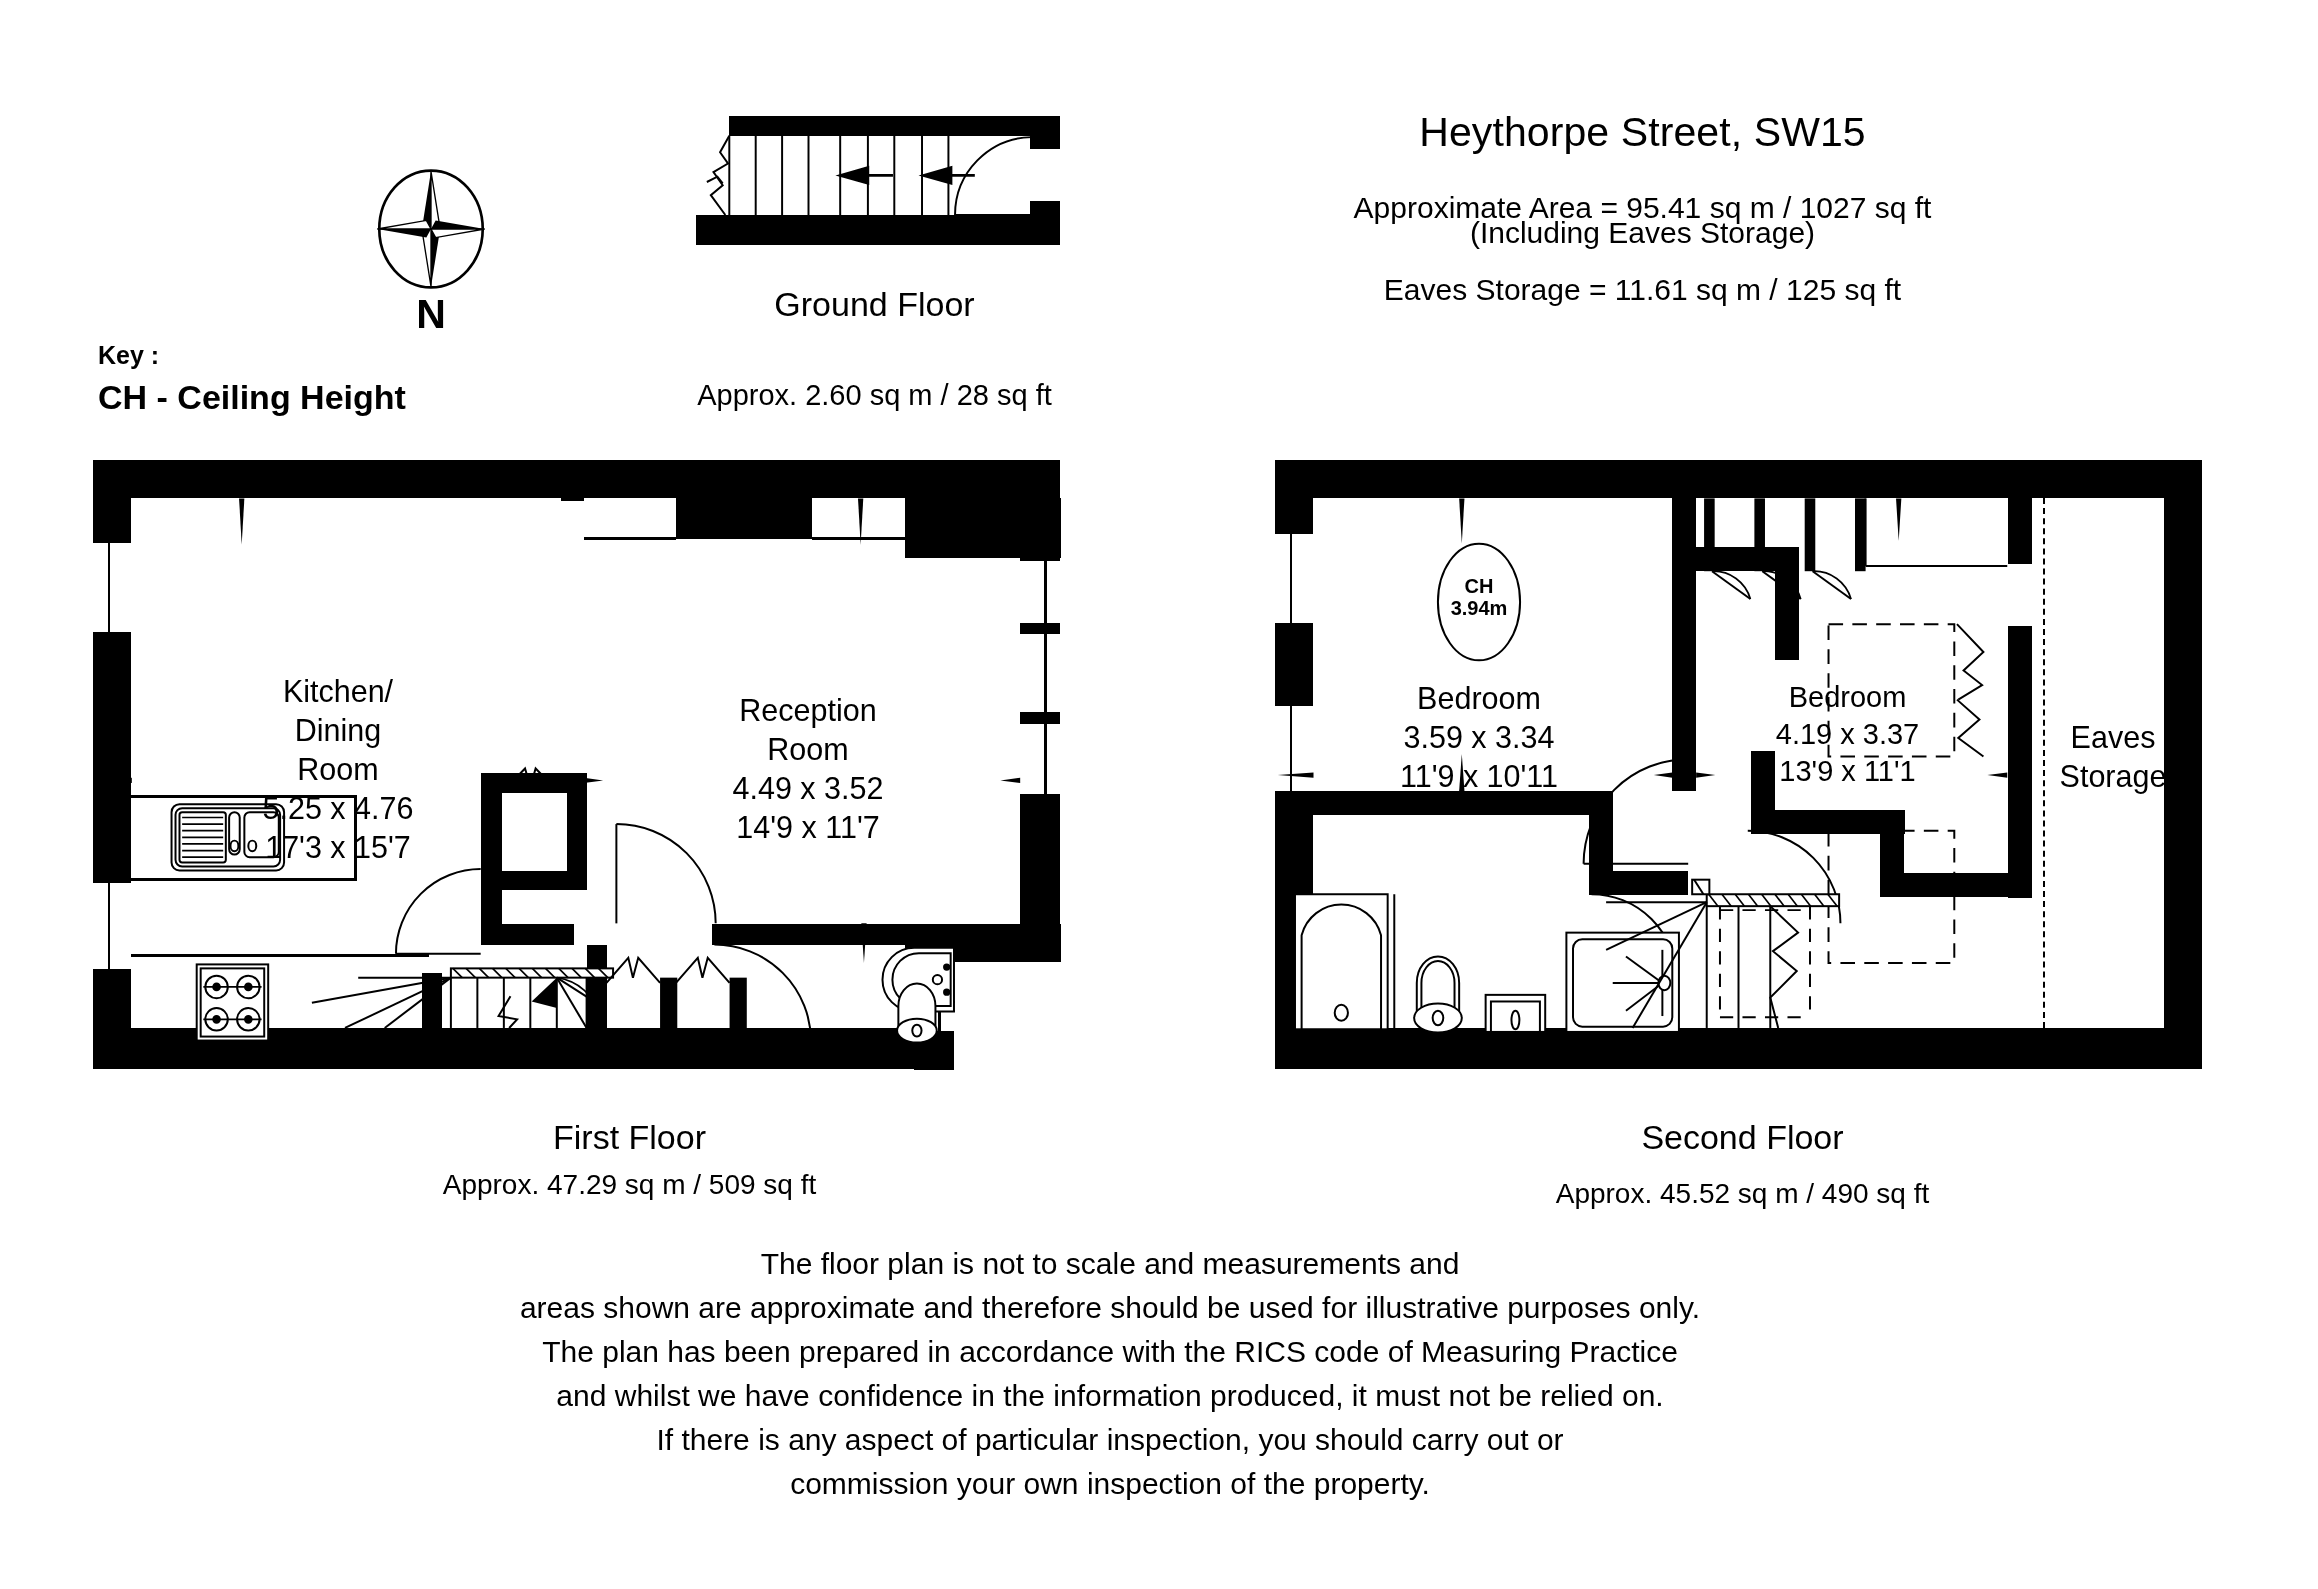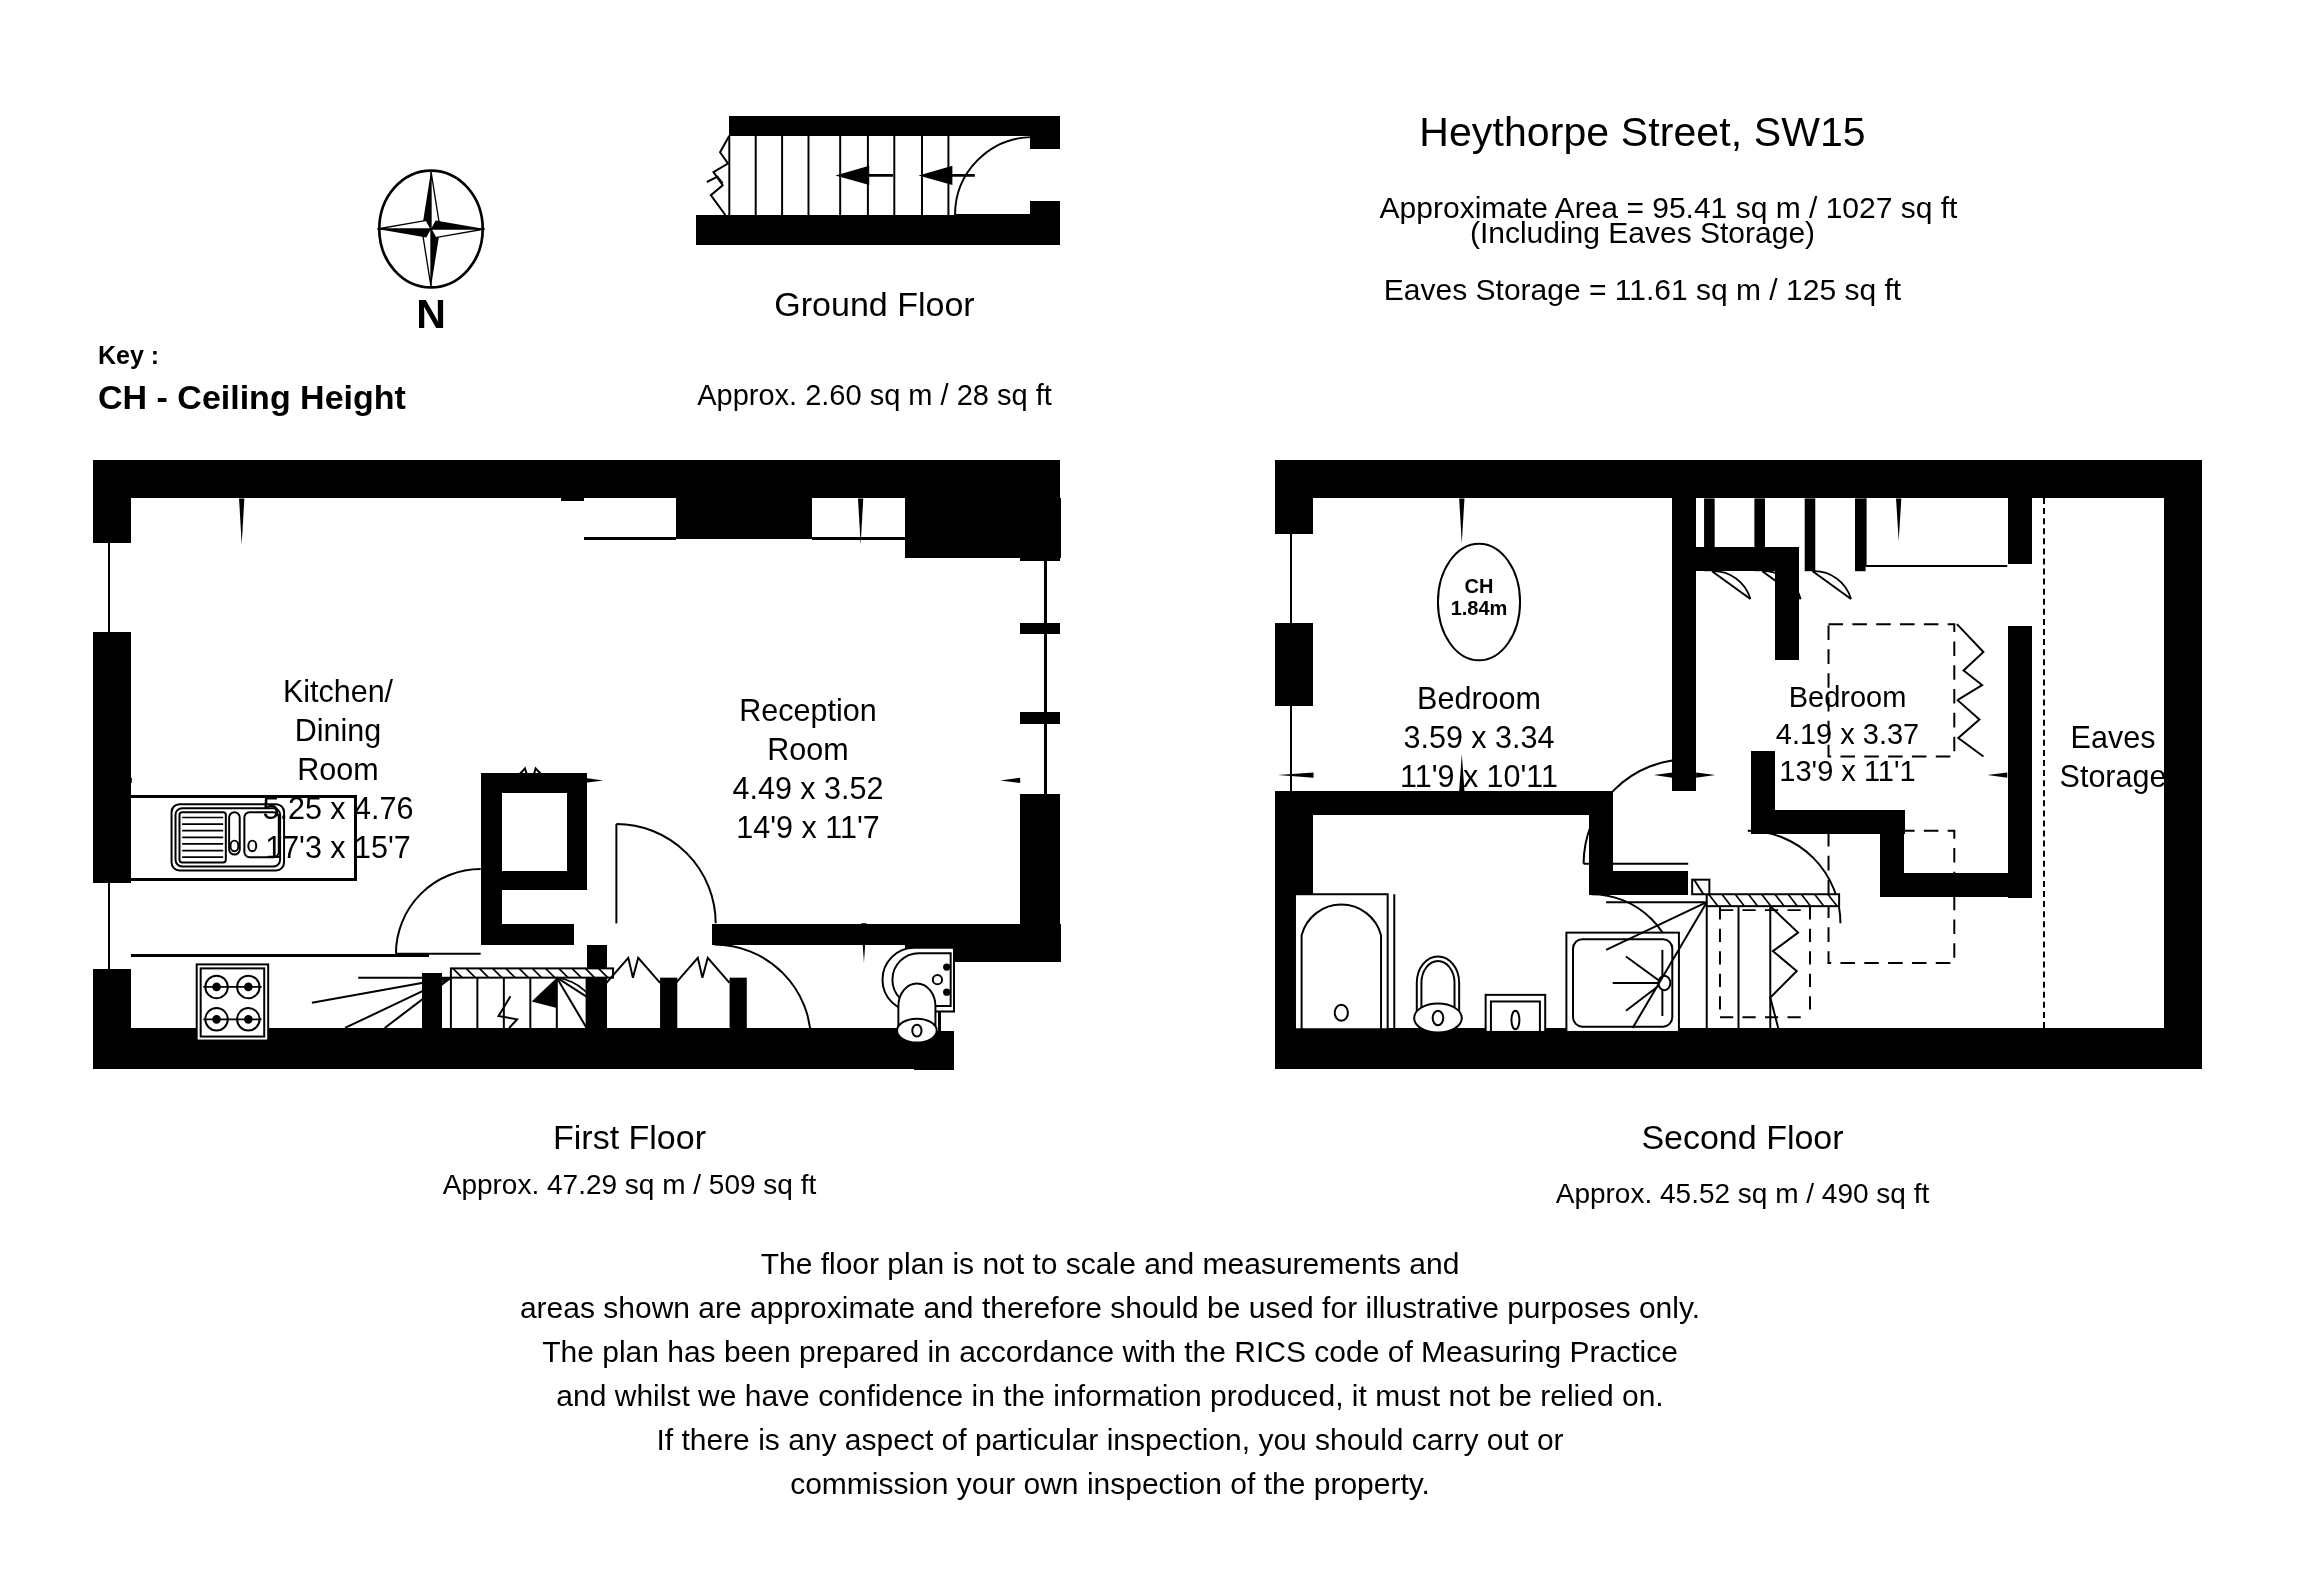--- a/index.html
+++ b/index.html
@@ -57,21 +57,21 @@
       <polygon points="176,95 102,82 95,95" fill="#000"></polygon>
       <polygon points="176,95 102,108 95,95" fill="#fff" stroke="#000" stroke-width="2"></polygon>
     </svg>
   </div>
   <div class="abs ctr compassN" style="left:368px; top:291px; width:126px;">N</div>
 
   <div class="abs keyHead" style="left:98px; top:341px;">Key :</div>
   <div class="abs keyLine" style="left:98px; top:378px;">CH - Ceiling Height</div>
 
   <div class="abs ctr title" style="left:1245px; top:109px; width:795px;">Heythorpe Street, SW15</div>
-  <div class="abs ctr areaLine" style="left:1205px; top:191px; width:927px;">Approximate Area =  95.41 sq m / 1027 sq ft</div>
+  <div class="abs ctr areaLine" style="left:1179px; top:191px; width:927px;">Approximate Area =  95.41 sq m / 1027 sq ft</div>
   <div class="abs ctr areaLine" style="left:1179px; top:216px; width:927px;">(Including Eaves Storage)</div>
   <div class="abs ctr areaLine" style="left:1179px; top:273px; width:927px;">Eaves Storage =  11.61 sq m / 125 sq ft</div>
 
   <div class="abs" style="left:676px; top:116px; width:397px; height:132px;">
 
     <div class="abs wall" style="left:53px; top:0; width:331px; height:20px;"></div>
 
     <div class="abs wall" style="left:354px; top:20px; width:30px; height:13.2px;"></div>
 
     <div class="abs wall" style="left:20px; top:99px; width:364px; height:30px;"></div>
@@ -434,21 +434,21 @@
         <polyline points="748,674 790,714 752,742 788,772 748,812 760,858"></polyline>
       </g>
     </svg>
 
     <div class="abs" style="left:151px; top:79px; width:106px; height:126px;">
       <svg class="ov" width="106" height="126" viewBox="0 0 160 190">
         <ellipse cx="80" cy="95" rx="62" ry="88" fill="#fff" stroke="#000" stroke-width="3"></ellipse>
       </svg>
       <div class="abs ctr chTxt" style="left:0; top:36px; width:106px;">
         <div>CH</div>
-        <div>1.84m</div>
+        <div>3.94m</div>
       </div>
     </div>
 
     <div class="abs ctr roomLbl big" style="left:45px; top:219px; width:318px;">
       <div>Bedroom</div>
       <div>3.59 x 3.34</div>
       <div>11'9 x 10'11</div>
     </div>
     <div class="abs ctr roomLbl" style="left:417px; top:219px; width:311px;">
       <div>Bedroom</div>

